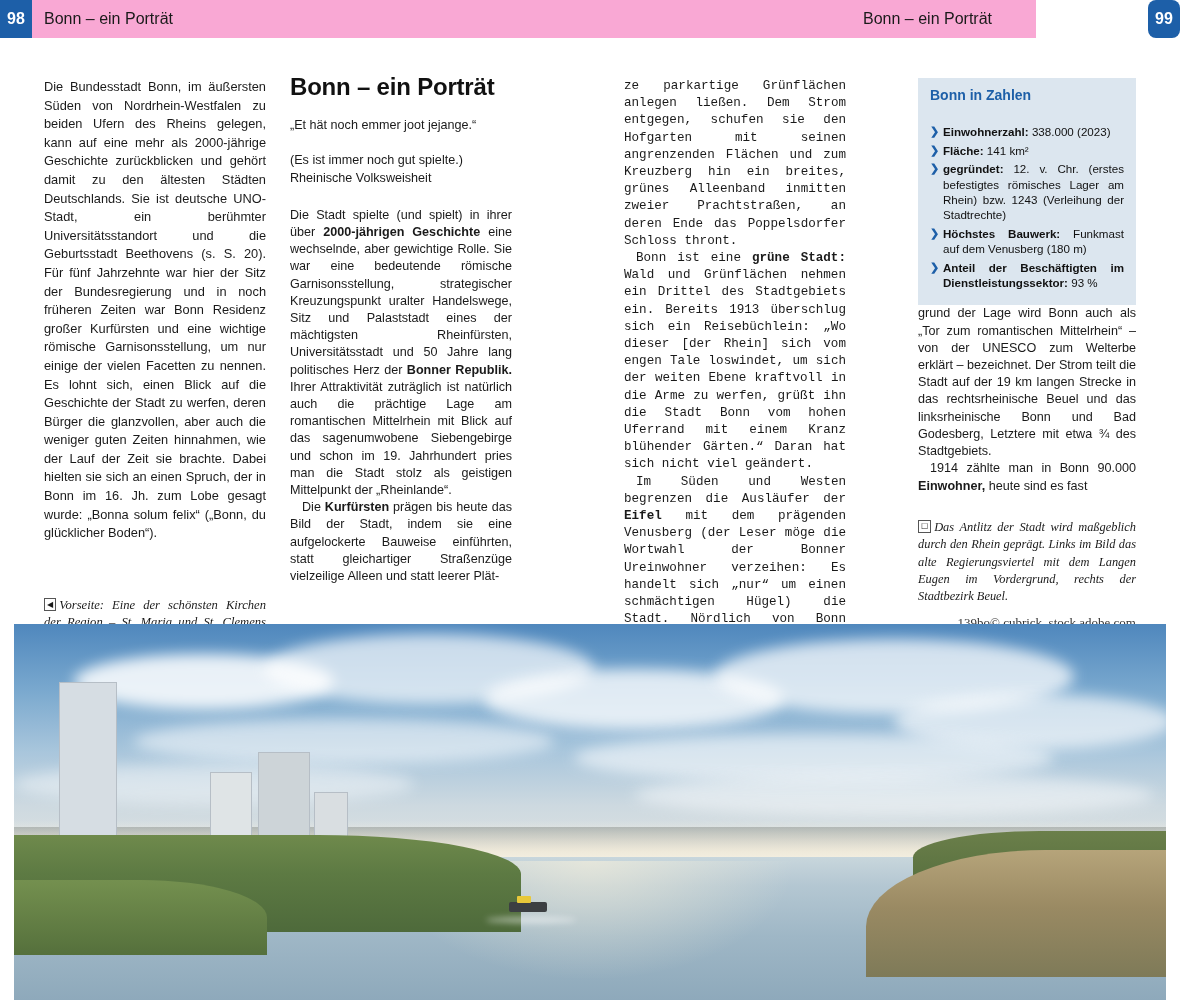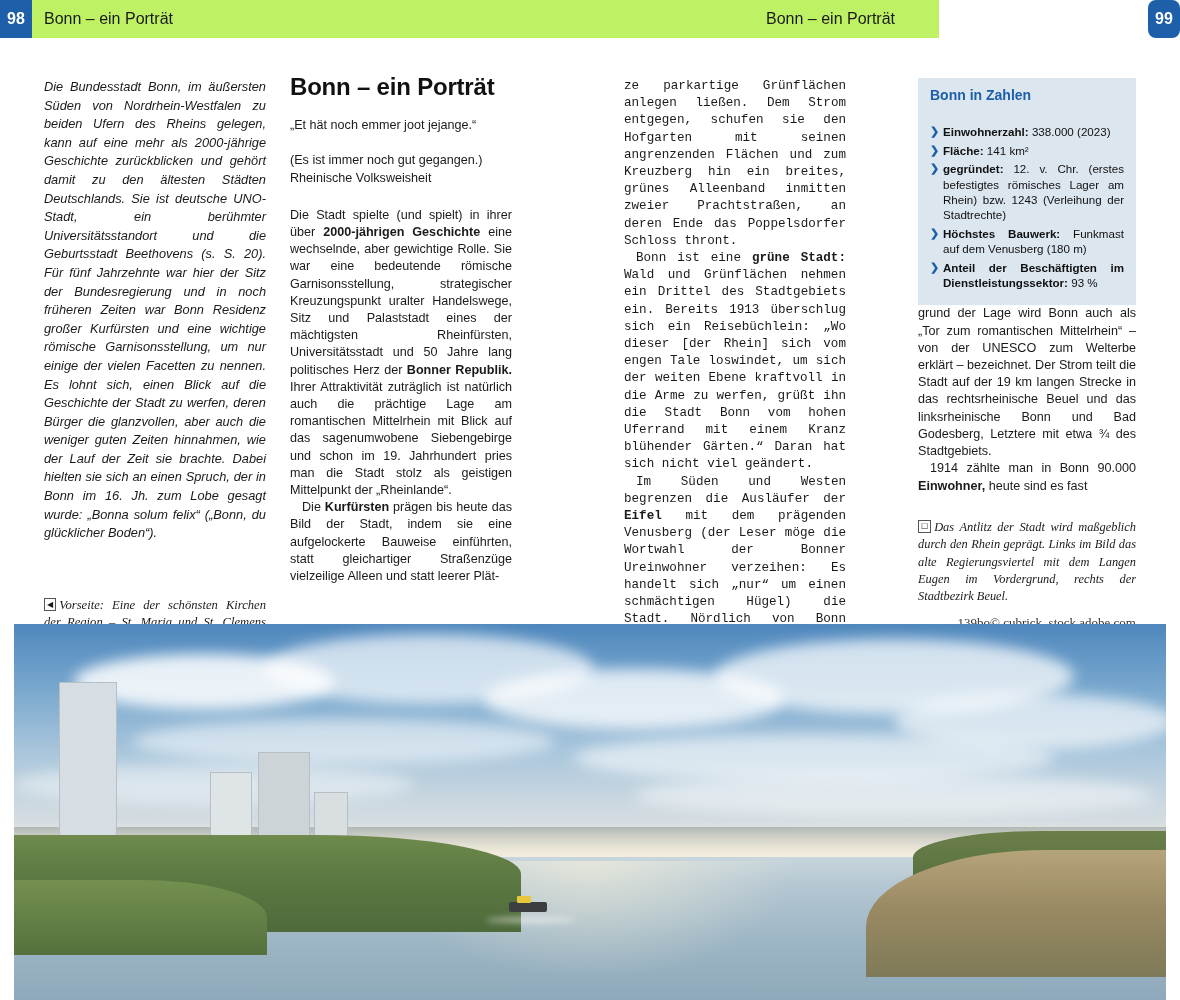--- a/index.html
+++ b/index.html
@@ -12,22 +12,22 @@
     background: #ffffff;
     font-family: "Liberation Sans", sans-serif;
     overflow: hidden;
     position: relative;
   }
 
   
   .header {
     position: absolute;
     left: 0; top: 0;
-    width: 939px; height: 38px;
-    background: #bef264;
+    width: 1036px; height: 38px;
+    background: #f9a8d4;
   }
   .folio-box {
     position: absolute;
     top: 0;
     width: 32px; height: 38px;
     background: #1d5fa8;
     color: #ffffff;
     font-size: 16px;
     font-weight: bold;
     display: flex;
@@ -60,21 +60,20 @@
     -webkit-hyphens: auto;
     hyphens: auto;
   }
   .col1 { left: 44px;  width: 222px; }
   .col2 { left: 290px; width: 222px; }
   .col3 { left: 624px; width: 222px; font-family: Liberation Mono, monospace; }
   .col4 { left: 918px; width: 218px; }
 
   
   .intro {
-    font-style: italic;
     font-size: 12.8px;
     line-height: 18.6px;
     margin: 0;
     text-align: justify;
   }
   .caption-prev {
     margin-top: 54px;
     font-family: "Liberation Serif", serif;
     font-style: italic;
     font-size: 12.6px;
@@ -296,21 +295,21 @@
   <p class="intro">Die Bundesstadt Bonn, im äußersten Süden von Nordrhein-Westfalen zu beiden Ufern des Rheins gelegen, kann auf eine mehr als 2000-jährige Geschichte zurückblicken und gehört damit zu den ältesten Städten Deutschlands. Sie ist deutsche UNO-Stadt, ein berühmter Universitätsstandort und die Geburtsstadt Beethovens (s. S. 20). Für fünf Jahrzehnte war hier der Sitz der Bundesregierung und in noch früheren Zeiten war Bonn Residenz großer Kurfürsten und eine wichtige römische Garnisonsstellung, um nur einige der vielen Facetten zu nennen. Es lohnt sich, einen Blick auf die Geschichte der Stadt zu werfen, deren Bürger die glanzvollen, aber auch die weniger guten Zeiten hinnahmen, wie der Lauf der Zeit sie brachte. Dabei hielten sie sich an einen Spruch, der in Bonn im 16. Jh. zum Lobe gesagt wurde: „Bonna solum felix“ („Bonn, du glücklicher Boden“).</p>
   <div class="caption-prev">
     <span class="glyph-left">◀</span><span>Vorseite: Eine der schönsten Kirchen der Region – St. Maria und St. Clemens</span><span class="page-badge">17</span>
   </div>
 </div>
 
 <div class="col col2">
   <h1 class="article-title">Bonn – ein Porträt</h1>
   <p class="quote">„Et hät noch emmer joot jejange.“</p>
   <p class="quote-src">
-    <span>(Es ist immer noch gut gegangen.)</span><br>
+    <span>(Es ist immer noch gut spielte.)</span><br>
     <span>Rheinische Volksweisheit</span>
   </p>
   <p class="body" id="c2p1"><span>Die Stadt spielte (und spielt) in ihrer über </span><span class="b">2000-jährigen Geschichte</span><span> eine wechselnde, aber gewichtige Rolle. Sie war eine bedeutende römische Garnisonsstellung, strategischer Kreuzungspunkt uralter Handelswege, Sitz und Palaststadt eines der mächtigsten Rheinfürsten, Universitätsstadt und 50 Jahre lang politisches Herz der </span><span class="b">Bonner Republik.</span><span> Ihrer Attraktivität zuträglich ist natürlich auch die prächtige Lage am romantischen Mittelrhein mit Blick auf das sagenumwobene Siebengebirge und schon im 19. Jahrhundert pries man die Stadt stolz als geistigen Mittelpunkt der „Rheinlande“.</span></p>
   <p class="body" id="c2p2"><span>Die </span><span class="b">Kurfürsten</span><span> prägen bis heute das Bild der Stadt, indem sie eine aufgelockerte Bauweise einführten, statt gleichartiger Straßenzüge vielzeilige Alleen und statt leerer Plät-</span></p>
 </div>
 
 <div class="col col3">
   <p class="body" id="c3p1"><span>ze parkartige Grünflächen anlegen ließen. Dem Strom entgegen, schufen sie den Hofgarten mit seinen angrenzenden Flächen und zum Kreuzberg hin ein breites, grünes Alleenband inmitten zweier Prachtstraßen, an deren Ende das Poppelsdorfer Schloss thront.</span></p>
   <p class="body" id="c3p2"><span>Bonn ist eine </span><span class="b">grüne Stadt:</span><span> Wald und Grünflächen nehmen ein Drittel des Stadtgebiets ein. Bereits 1913 überschlug sich ein Reisebüchlein: „Wo dieser [der Rhein] sich vom engen Tale loswindet, um sich der weiten Ebene kraftvoll in die Arme zu werfen, grüßt ihn die Stadt Bonn vom hohen Uferrand mit einem Kranz blühender Gärten.“ Daran hat sich nicht viel geändert.</span></p>
   <p class="body" id="c3p3"><span>Im Süden und Westen begrenzen die Ausläufer der </span><span class="b">Eifel</span><span> mit dem prägenden Venusberg (der Leser möge die Wortwahl der Bonner Ureinwohner verzeihen: Es handelt sich „nur“ um einen schmächtigen Hügel) die Stadt. Nördlich von Bonn breitet sich die Ebene der </span><span class="b">Kölner Bucht</span><span> aus, der </span><span class="b">Ennert</span><span> und das </span><span class="b">Siebengebirge</span><span> grenzen im Osten und Südosten an. Auf-</span></p>

